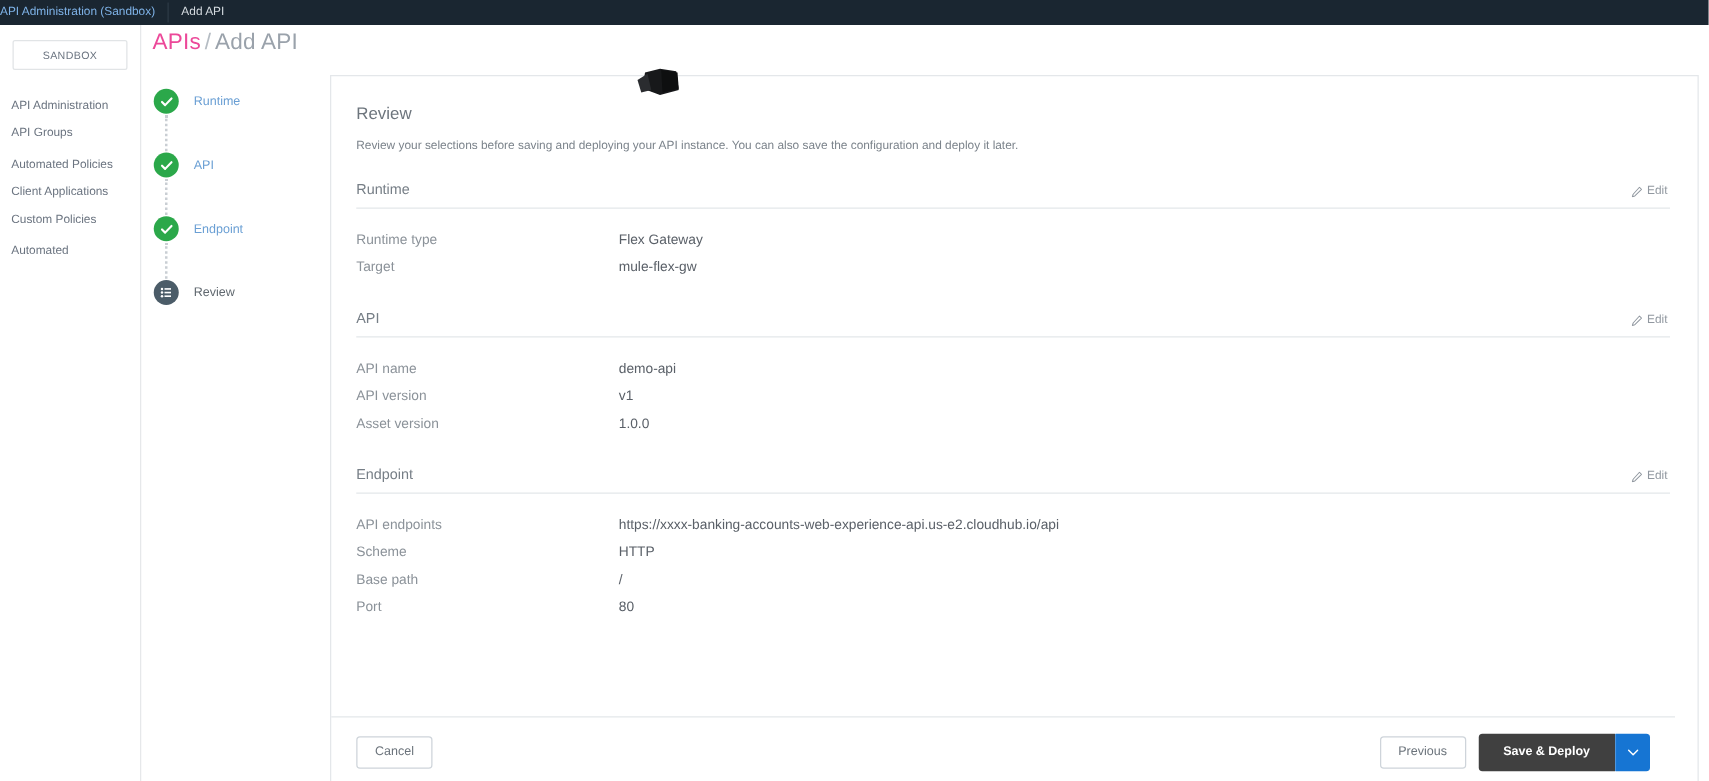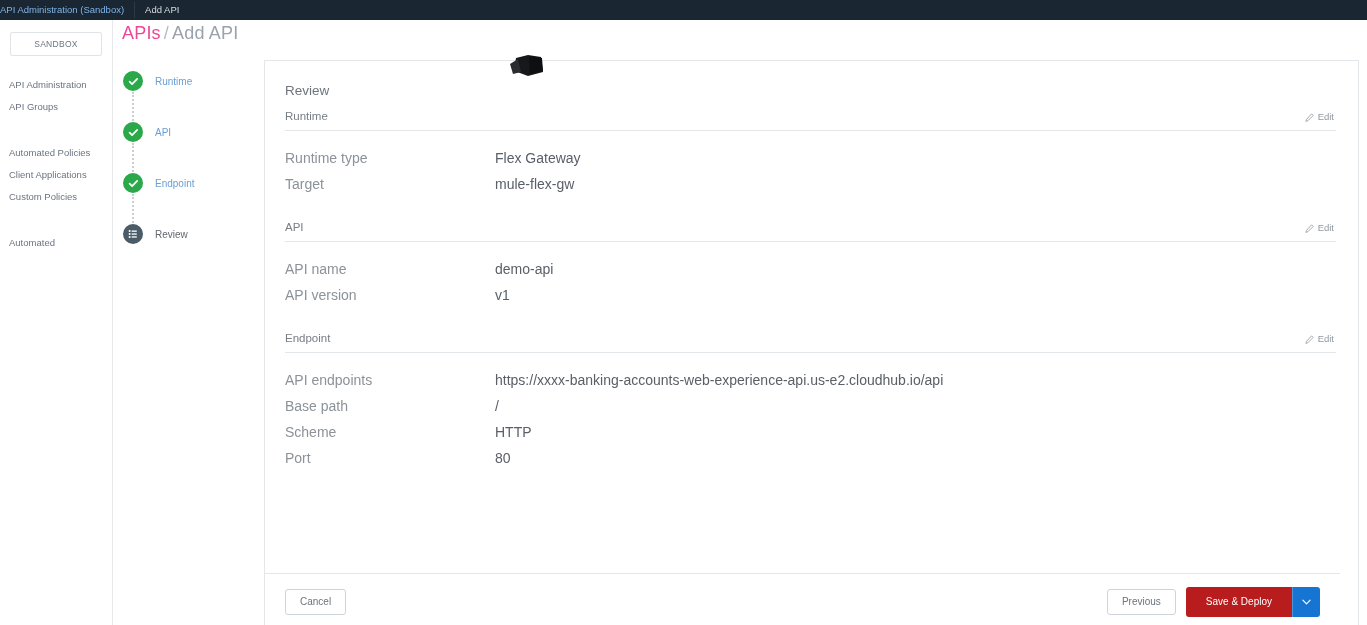--- a/index.html
+++ b/index.html
@@ -69,21 +69,21 @@
     display: flex;
     align-items: center;
     justify-content: center;
     font-size: 8.5px;
     letter-spacing: 0.3px;
     color: #6b7480;
   }
   .nav-group {
     margin-top: 18px;
   }
-  .nav-group.spaced { margin-top: 24px; }
+  .nav-group.spaced { margin-top: 3px; }
   .nav-item {
     font-size: 9.5px;
     color: #6b7480;
     padding: 5px 0 5px 9px;
     line-height: 12px;
     white-space: nowrap;
     cursor: pointer;
   }
 
   
@@ -199,21 +199,21 @@
     font-size: 9.5px;
     color: #9198a0;
     cursor: pointer;
     padding-right: 2px;
   }
   .edit-link svg { display: block; }
 
   .rows { padding-top: 14px; }
   .row {
     display: flex;
-    font-size: 14px;
+    font-size: 11px;
     padding: 5px 0;
   }
   .row-label {
     width: 210px;
     min-width: 210px;
     color: #8b9299;
   }
   .row-value {
     color: #5a6068;
     position: relative;
@@ -257,26 +257,26 @@
     display: flex;
     align-items: center;
     gap: 10px;
     justify-content: center;
   }
   .split {
     display: flex;
     align-items: stretch;
   }
   .btn-primary {
-    background: #b91c1c;
+    background: #404040;
     border: none;
     color: #ffffff;
     height: 30px;
     padding: 0 20px;
-    font-weight: normal;
+    font-weight: bold;
     border-radius: 3px 0 0 3px;
   }
   .btn-caret {
     background: #1675d3;
     border: none;
     border-left: 1px solid #4d96de;
     color: #ffffff;
     width: 28px;
     height: 30px;
     border-radius: 0 3px 3px 0;
@@ -371,20 +371,21 @@
           </div>
           <span class="step-label current">Review</span>
         </div>
 
       </div>
 
       <div class="card">
         <div class="card-body">
 
           <h2 class="review-title">Review</h2>
+          <p class="review-desc">Review your selections before saving and deploying your API instance. You can also save the configuration and deploy it later.</p>
 
           <div class="section">
             <div class="section-head">
               <span class="section-title">Runtime</span>
               <span class="edit-link">
                 <span>
                   <svg width="9" height="9" viewBox="0 0 10 10">
                       <path d="M7.3 0.9 L9.1 2.7 L3.2 8.6 L1 9.3 L1.7 7.1 Z" fill="none" stroke="#9198a0" stroke-width="0.9" stroke-linejoin="round"></path>
                     </svg>
                 </span>
@@ -419,20 +420,24 @@
             </div>
             <div class="rows">
               <div class="row">
                 <span class="row-label">API name</span>
                 <span class="row-value">demo-api</span>
               </div>
               <div class="row">
                 <span class="row-label">API version</span>
                 <span class="row-value">v1</span>
               </div>
+              <div class="row">
+                <span class="row-label">Asset version</span>
+                <span class="row-value">1.0.0</span>
+              </div>
             </div>
           </div>
 
           <div class="section-gap"></div>
 
           <div class="section">
             <div class="section-head">
               <span class="section-title">Endpoint</span>
               <span class="edit-link">
                 <span>
@@ -449,26 +454,26 @@
                 <span class="row-value">https://xxxx-banking-accounts-web-experience-api.us-e2.cloudhub.io/api</span>
                 <span class="redact" style="left:243px; top:-7px;">
                   <svg width="40" height="26" viewBox="0 0 40 26">
                     <path d="M8 4 L20 1 L33 3 L35 18 L20 22 L12 19 L6 17 Z" fill="#17181a"></path>
                     <path d="M2 10 L10 5 L13 18 L5 20 Z" fill="#2a2c2f"></path>
                     <path d="M21 2 L34 4 L35 17 L22 20 Z" fill="#0e0f10"></path>
                   </svg>
                 </span>
               </div>
               <div class="row">
+                <span class="row-label">Scheme</span>
+                <span class="row-value">HTTP</span>
+              </div>
+              <div class="row">
                 <span class="row-label">Base path</span>
                 <span class="row-value">/</span>
-              </div>
-              <div class="row">
-                <span class="row-label">Scheme</span>
-                <span class="row-value">HTTP</span>
               </div>
               <div class="row">
                 <span class="row-label">Port</span>
                 <span class="row-value">80</span>
               </div>
             </div>
           </div>
 
         </div>
 

